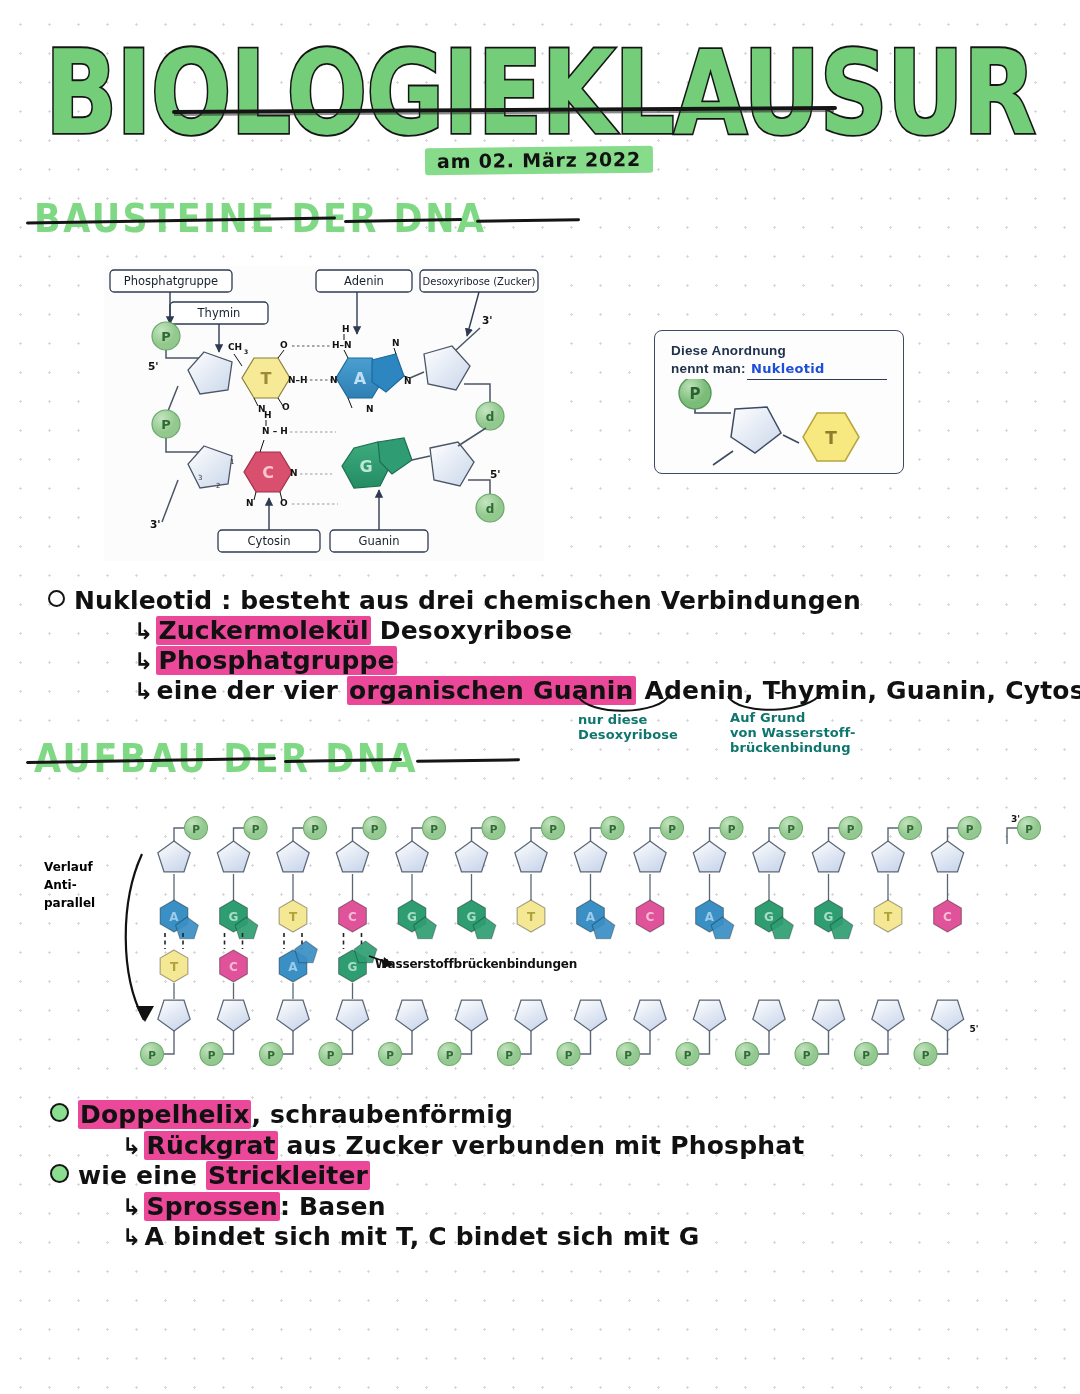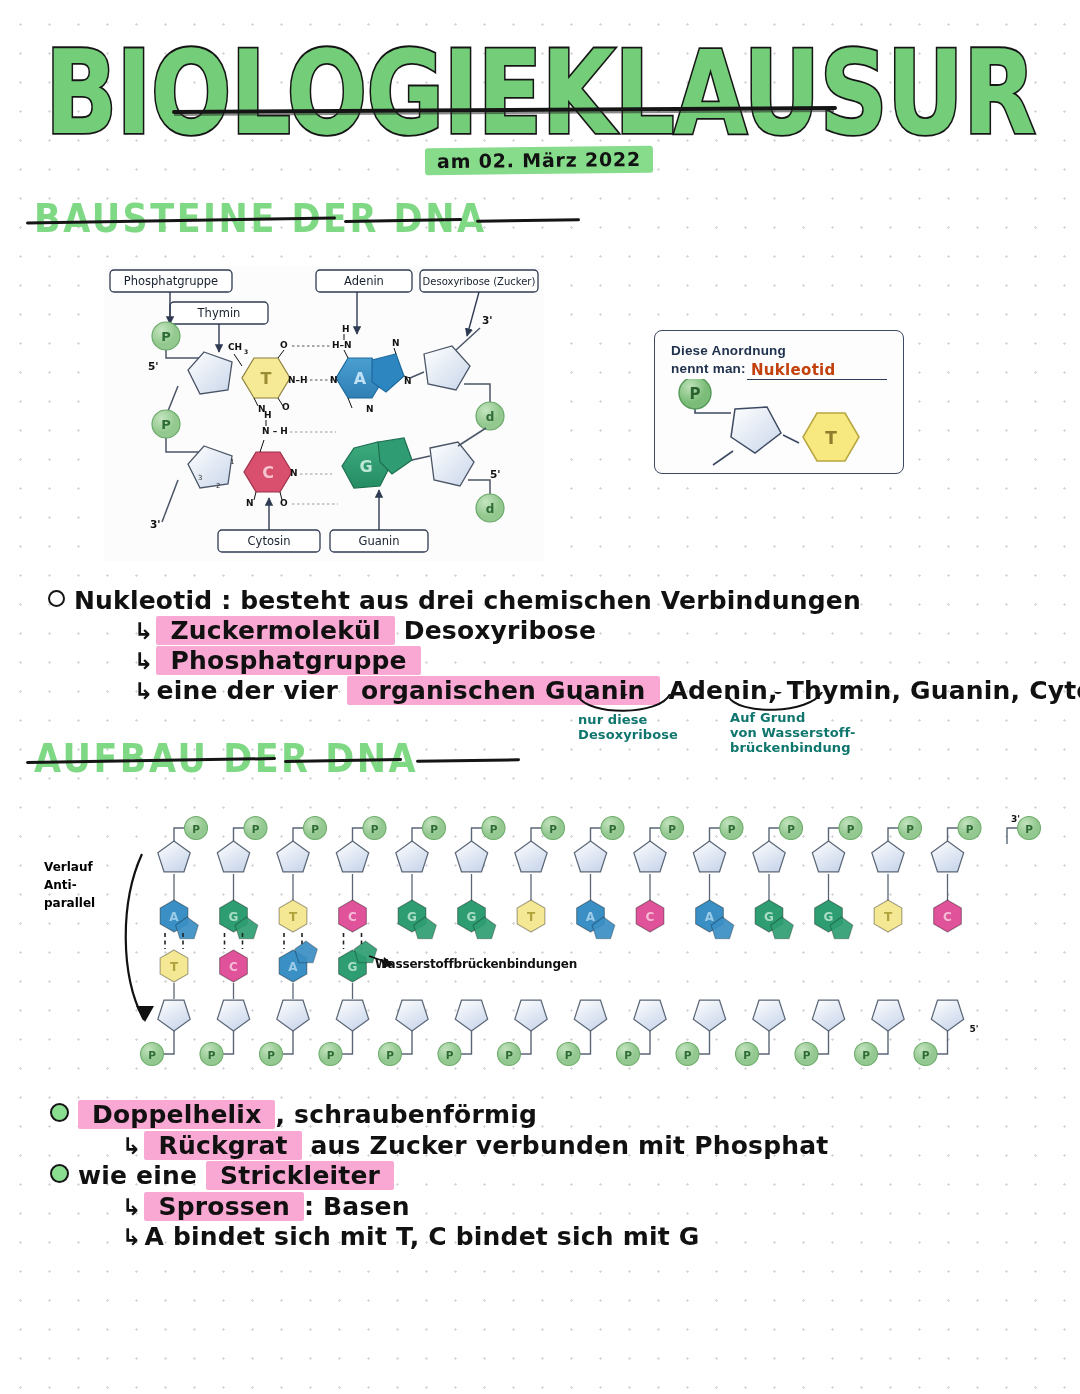--- a/index.html
+++ b/index.html
@@ -83,33 +83,33 @@
     background:#fdfdfd;border:1.6px solid #3d4a63;border-radius:8px;
   }
   #anordnung-q1,#anordnung-q2{
     position:absolute;left:16px;font-family:"Liberation Sans", sans-serif;
     font-size:13.5px;font-weight:bold;color:#20324e;letter-spacing:.2px;
   }
   #anordnung-q1{top:12px;}
   #anordnung-q2{top:30px;}
   #anordnung-answer{
     position:absolute;left:96px;top:30px;
-    font-size:15px;font-weight:bold;color:#c2410c;
+    font-size:13px;font-weight:bold;color:#1d4ed8;
     letter-spacing:.3px;
   }
   #anordnung-rule{
     position:absolute;left:92px;top:48px;width:140px;height:1.4px;background:#2b3c5a;
   }
 
   
   .hand{
     font-family:"DejaVu Sans", sans-serif;
     color:#111;font-weight:bold;
   }
-  .hl{background:#f9a8d4;padding:0 14px;border-radius:2px;box-decoration-break:clone;-webkit-box-decoration-break:clone;}
+  .hl{background:#ec4899;padding:0 2px;border-radius:2px;box-decoration-break:clone;-webkit-box-decoration-break:clone;}
   #notes-1{position:absolute;left:48px;top:586px;width:860px;}
   .n1-line{font-size:25px;line-height:30px;letter-spacing:.2px;white-space:nowrap;}
   .n1-l1{margin-left:0;}
   .n1-sub{margin-left:86px;}
   .ring{
     display:inline-block;width:13px;height:13px;border:2.2px solid #151515;
     border-radius:50%;margin-right:9px;vertical-align:2px;
   }
   .arrowsub{font-size:23px;margin-right:3px;}
 

